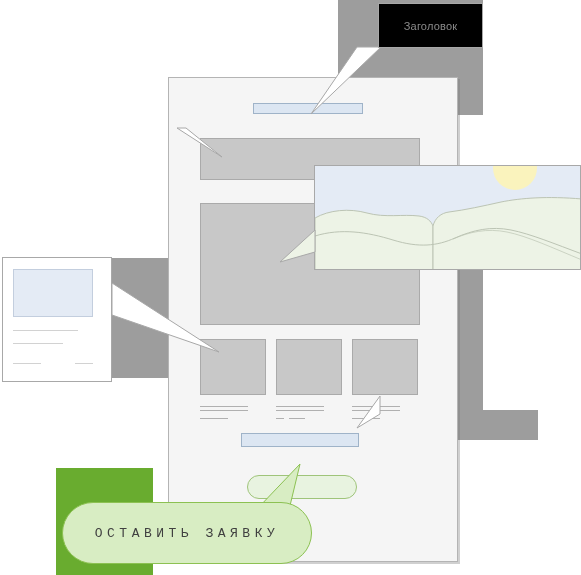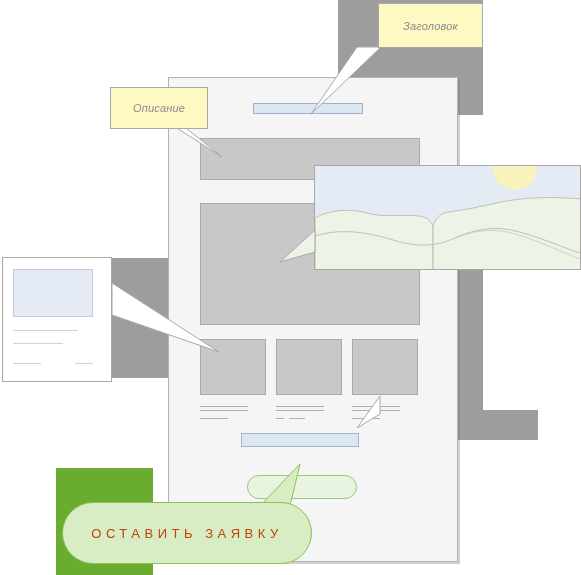--- a/index.html
+++ b/index.html
@@ -56,27 +56,26 @@
     border-radius: 14px;
     box-sizing: border-box;
   }
   .rule {
     background: #b0b0b0;
     height: 1px;
   }
 
   
   .callout {
-    background: #fef9c3;
+    background: #000000;
     border: 1px solid #a8a8a8;
     box-sizing: border-box;
     display: flex;
     align-items: center;
     justify-content: center;
-    font-style: italic;
   }
   .callout-label {
     font-size: 11px;
     color: #8a8a8a;
     letter-spacing: .2px;
     white-space: nowrap;
   }
 
   
   .ptr-layer {
@@ -125,22 +124,23 @@
     border-radius: 31px;
     box-sizing: border-box;
     display: flex;
     align-items: center;
     justify-content: center;
     z-index: 6;
   }
   .cta-text {
     font-size: 13px;
     letter-spacing: 4.5px;
-    color: #c2410c;
+    color: #404040;
     white-space: nowrap;
+    font-family: Liberation Mono, monospace;
   }
 </style>
 </head>
 <body>
 
 <div id="stage">
 
   <div class="abs slab" style="left:338px; top:0px; width:145px; height:115px;"></div>
   <div class="abs slab" style="left:338px; top:0px; width:58px; height:88px;"></div>
   <div class="abs slab" style="left:110px; top:258px; width:72px; height:120px;"></div>
@@ -210,22 +210,19 @@
 
     <path d="M315,230 L280,262 L315,252 Z" fill="#edf3e6" stroke="#a8a8a8" stroke-width="1" stroke-linejoin="round"></path>
 
     <path d="M258,508 L300,464 L288,514 Z" fill="#d8edc3" stroke="#8cc152" stroke-width="1" stroke-linejoin="round"></path>
   </svg>
 
   <div class="abs callout" style="left:378px; top:3px; width:105px; height:45px;">
     <span class="callout-label">Заголовок</span>
   </div>
 
-  <div class="abs callout" style="left:110px; top:87px; width:98px; height:42px;">
-    <span class="callout-label">Описание</span>
-  </div>
 
 
   <div class="abs cta-bubble">
     <span class="cta-text">ОСТАВИТЬ ЗАЯВКУ</span>
   </div>
 
 </div>
 
 </body></html>

